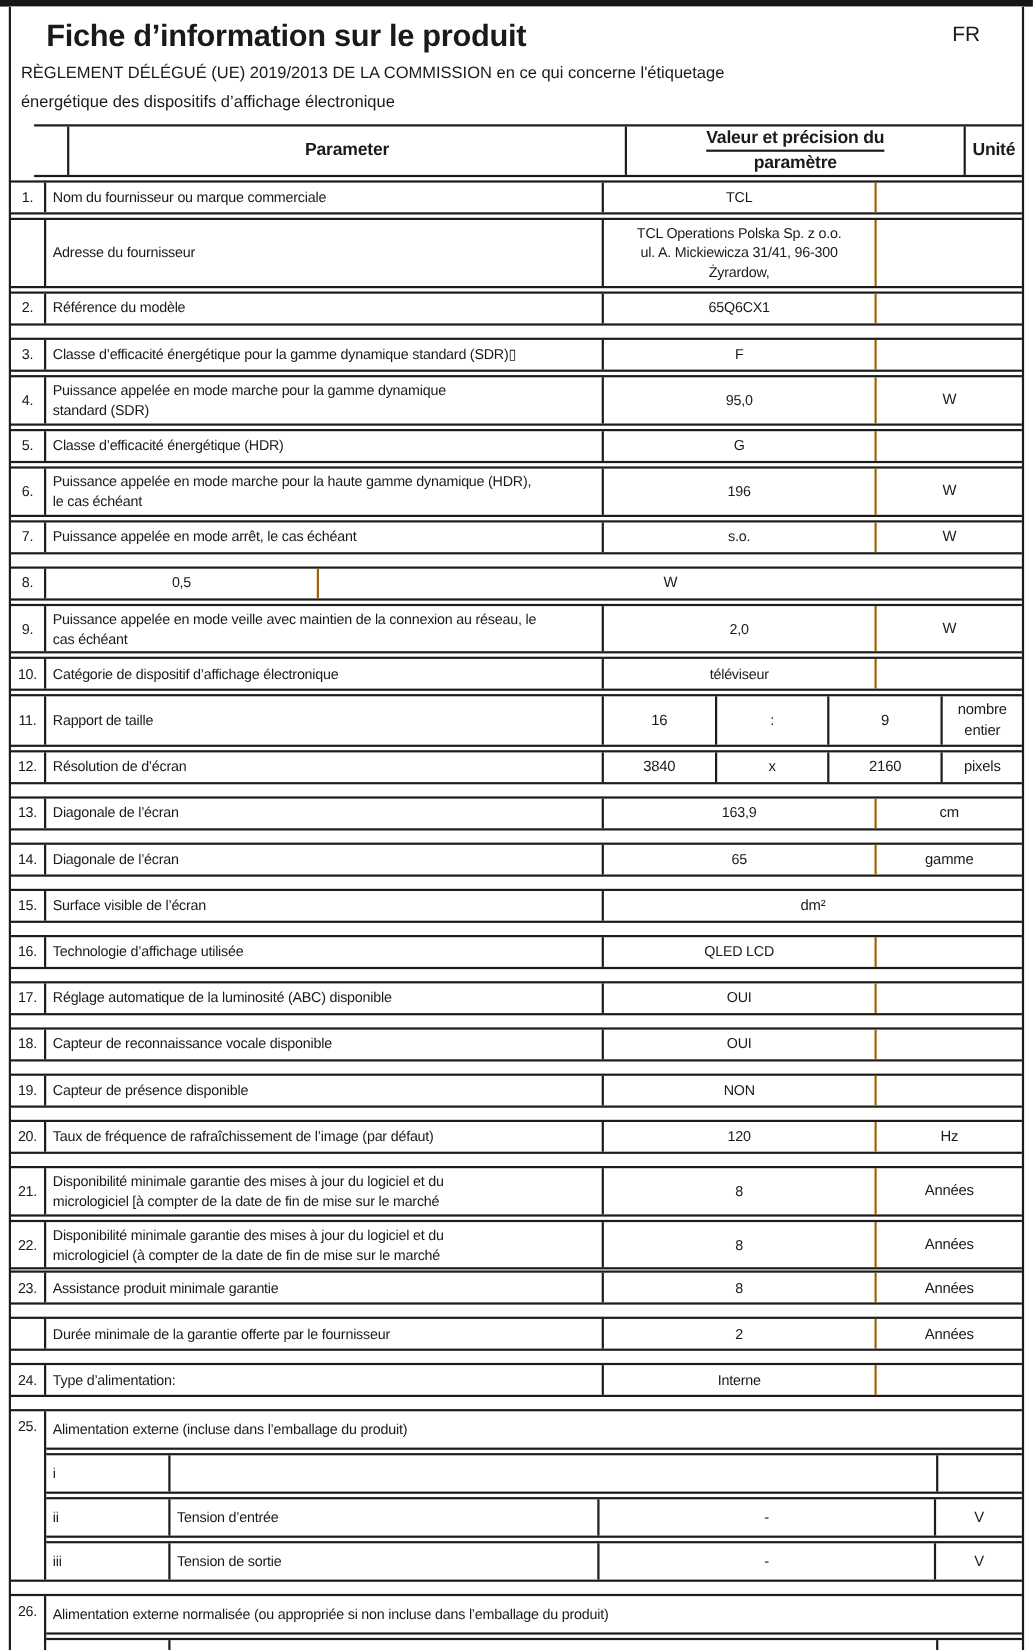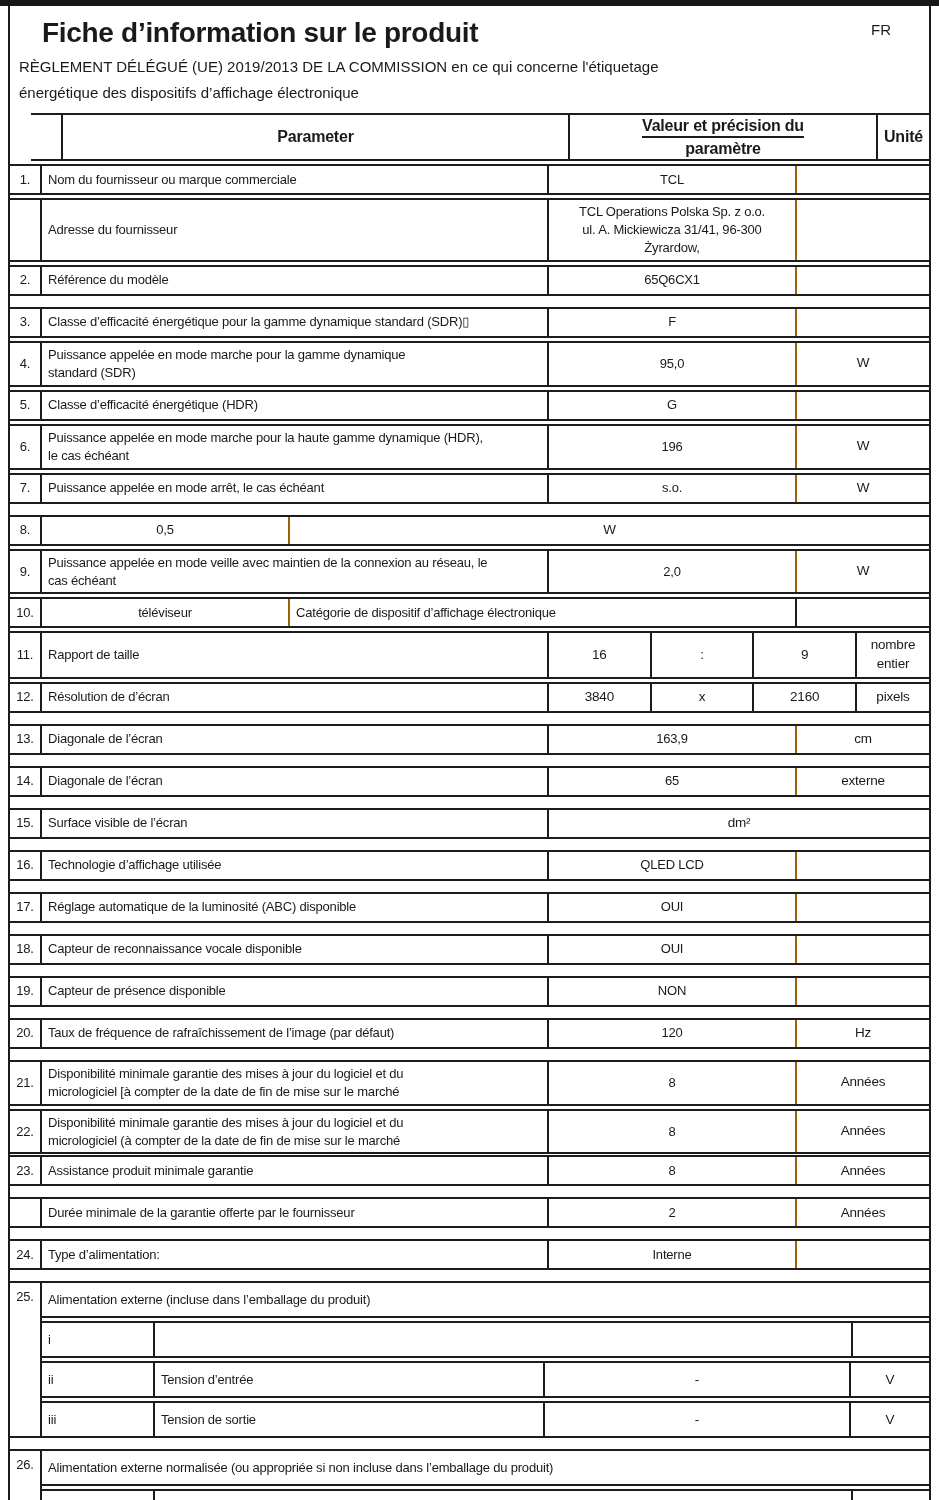--- a/index.html
+++ b/index.html
@@ -10,21 +10,21 @@
   }
   .bar{width:939px;height:6px;background:#161616;}
   .sheet{
     box-sizing:border-box;width:923px;margin-left:8px;
     border-left:2px solid #1c1c1c;border-right:2px solid #1c1c1c;
     background:#fff;
   }
   
   .title-row{display:flex;justify-content:space-between;align-items:flex-start;padding:10px 38px 0 32px;}
   .doc-title{font-size:28px;font-weight:bold;letter-spacing:-0.3px;line-height:34px;}
-  .lang{font-size:15px;padding-top:5px;}
+  .lang{font-size:19px;padding-top:5px;}
   .subtitle{font-size:15px;line-height:26px;padding:4px 14px 7px 9px;}
   
   .thead,.row{display:flex;border-top:2px solid #1c1c1c;border-bottom:2px solid #1c1c1c;margin-top:3px;}
   .thead{margin-top:0;min-height:43px;margin-left:21px;}
   .gap-lg{margin-top:11px;}
   .gap-xs{margin-top:1px;}
   .c{
     box-sizing:border-box;display:flex;align-items:center;
     padding:3px 6px;min-height:27px;font-size:13px;line-height:1.38;
     white-space:pre-line;letter-spacing:-0.2px;
@@ -139,22 +139,22 @@
       </div>
       <div class="row">
         <div class="c num">9.</div>
         <div class="c label">Puissance appelée en mode veille avec maintien de la connexion au réseau, le
 cas échéant</div>
         <div class="c value">2,0</div>
         <div class="c unit">W</div>
       </div>
       <div class="row">
         <div class="c num">10.</div>
+        <div class="c label">Catégorie de dispositif d’affichage électronique</div>
         <div class="c value">téléviseur</div>
-        <div class="c label">Catégorie de dispositif d’affichage électronique</div>
         <div class="c unit"></div>
       </div>
       <div class="row">
         <div class="c num">11.</div>
         <div class="c label">Rapport de taille</div>
         <div class="c vwrap"><div class="vpart vb">16</div><div class="vpart vb">:</div><div class="vpart">9</div></div>
         <div class="c unit">nombre
 entier</div>
       </div>
       <div class="row">
@@ -166,21 +166,21 @@
       <div class="row gap-lg">
         <div class="c num">13.</div>
         <div class="c label">Diagonale de l’écran</div>
         <div class="c value">163,9</div>
         <div class="c unit">cm</div>
       </div>
       <div class="row gap-lg">
         <div class="c num">14.</div>
         <div class="c label">Diagonale de l’écran</div>
         <div class="c value">65</div>
-        <div class="c unit">externe</div>
+        <div class="c unit">gamme</div>
       </div>
       <div class="row gap-lg">
         <div class="c num">15.</div>
         <div class="c label">Surface visible de l’écran</div>
         <div class="c unit">dm²</div>
       </div>
       <div class="row gap-lg">
         <div class="c num">16.</div>
         <div class="c label">Technologie d’affichage utilisée</div>
         <div class="c value">QLED LCD</div>

